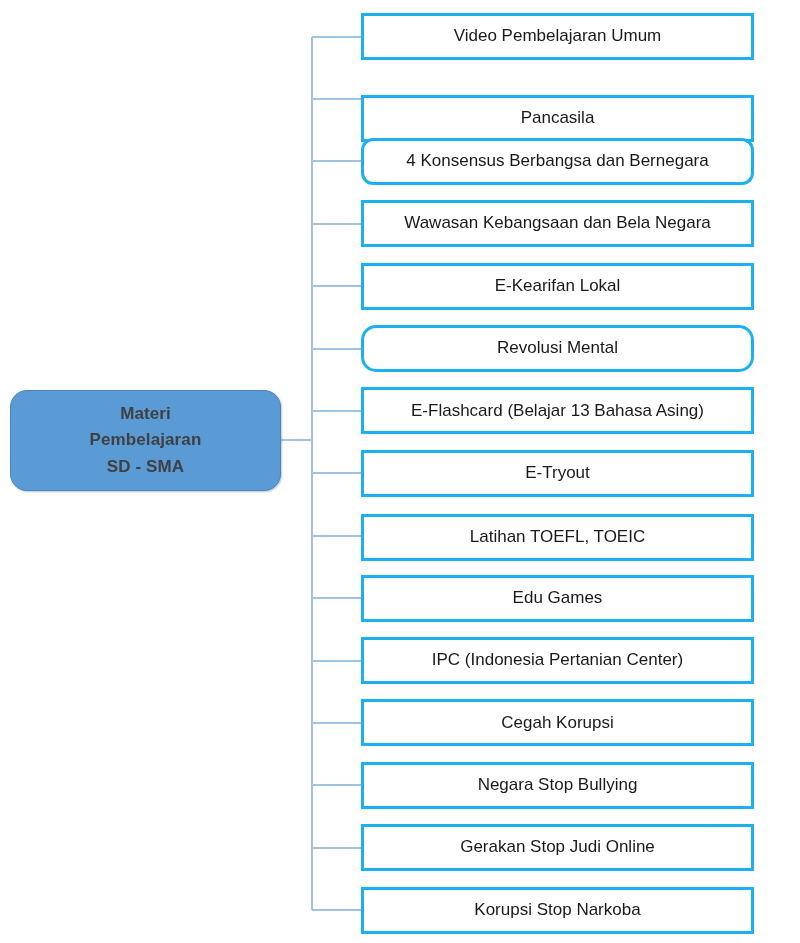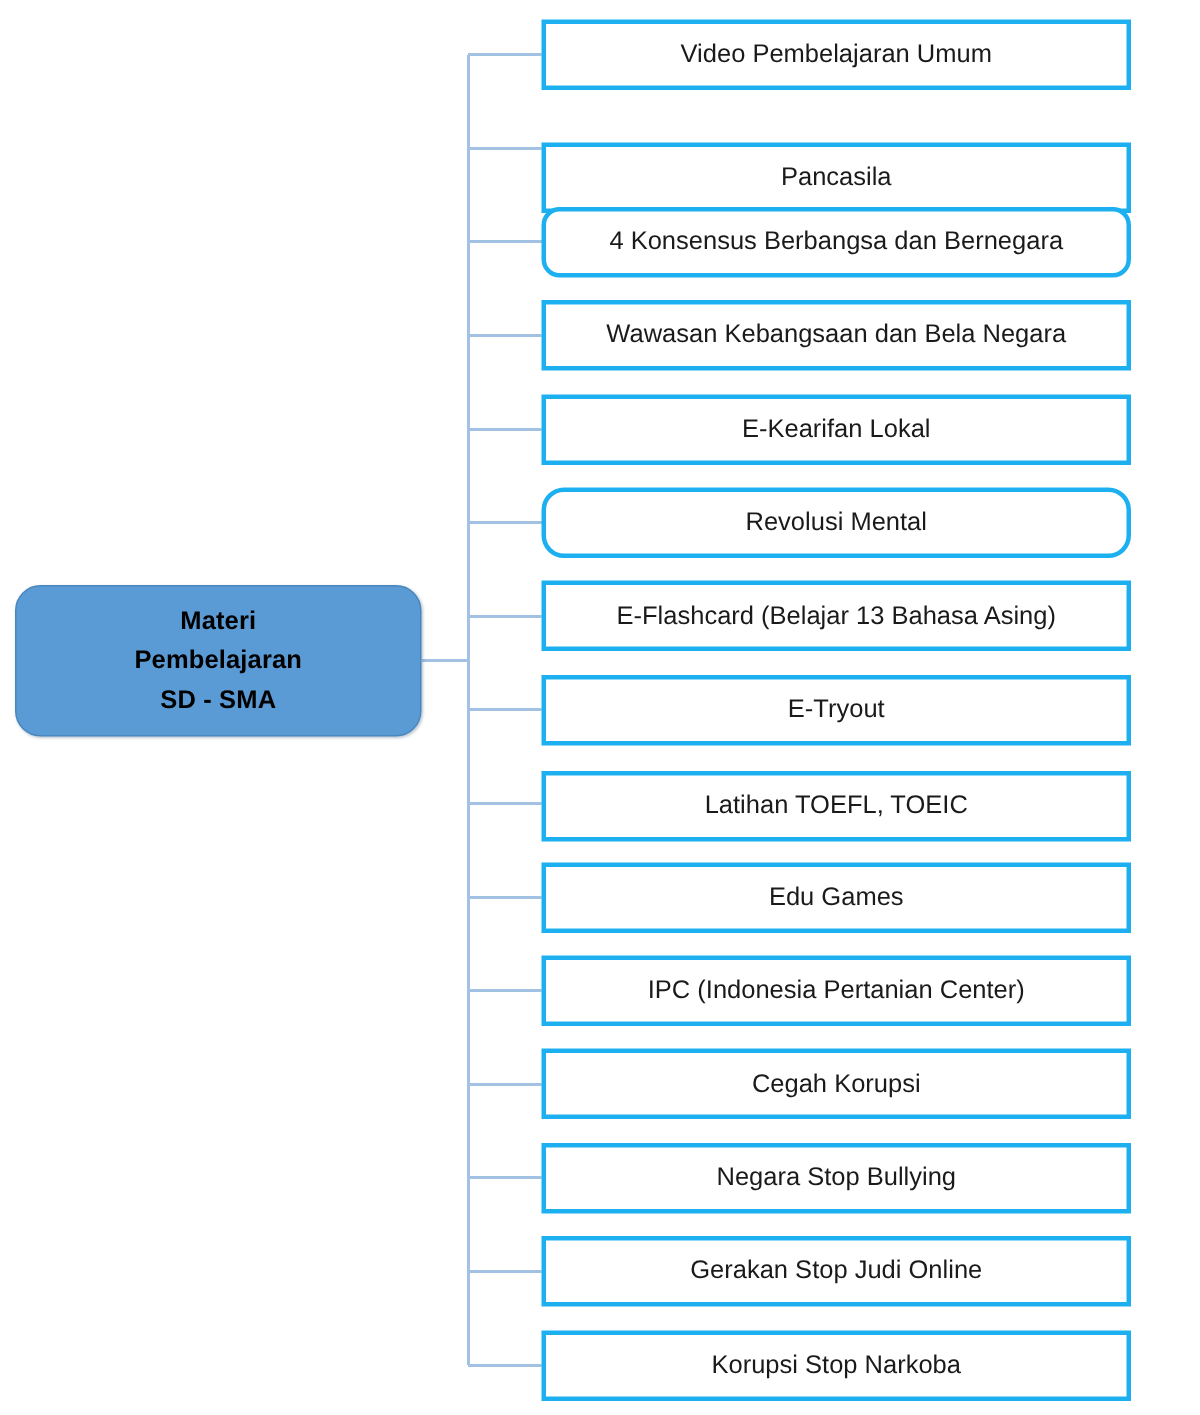--- a/index.html
+++ b/index.html
@@ -41,21 +41,21 @@
     box-sizing: border-box;
     background: #5B9BD5;
     border: 1px solid #4A87BE;
     border-radius: 17px;
     display: flex;
     align-items: center;
     justify-content: center;
     box-shadow: 1px 1px 2px rgba(60,90,120,0.35);
   }
   #root-label {
-    color: #000000;
+    color: #404040;
     font-weight: bold;
     font-size: 17px;
     line-height: 1.55;
     text-align: center;
     white-space: pre-line;
     letter-spacing: 0.1px;
   }
 
   
   .child-box {

